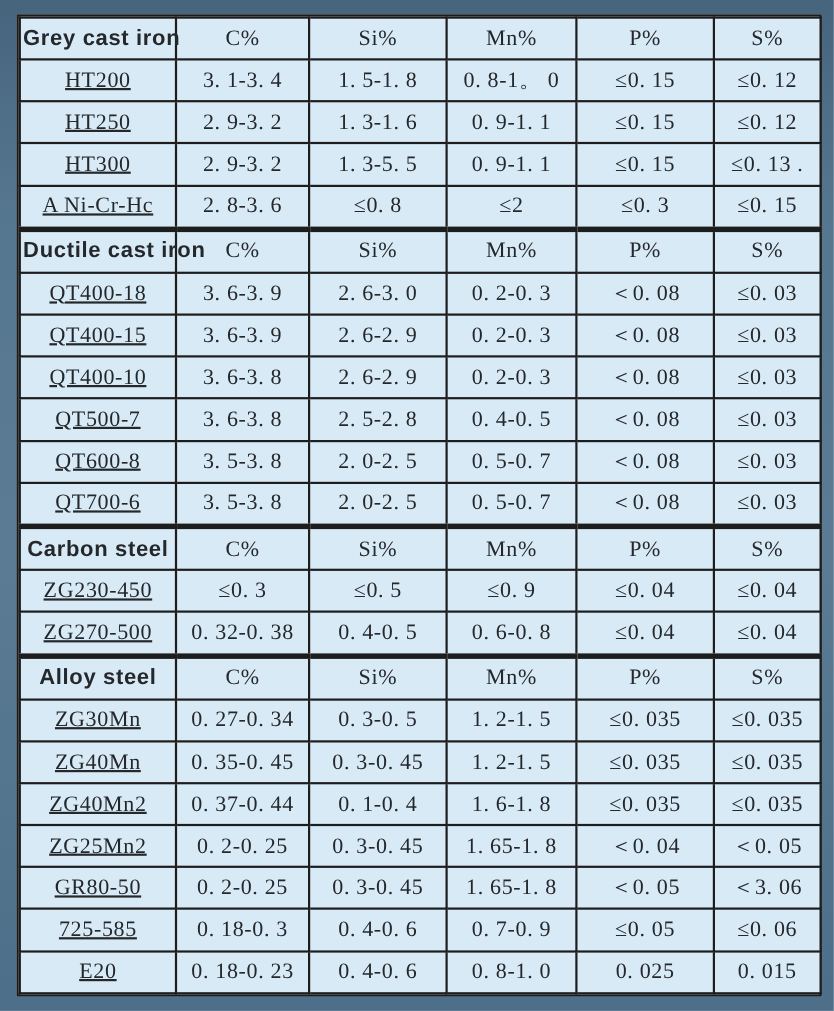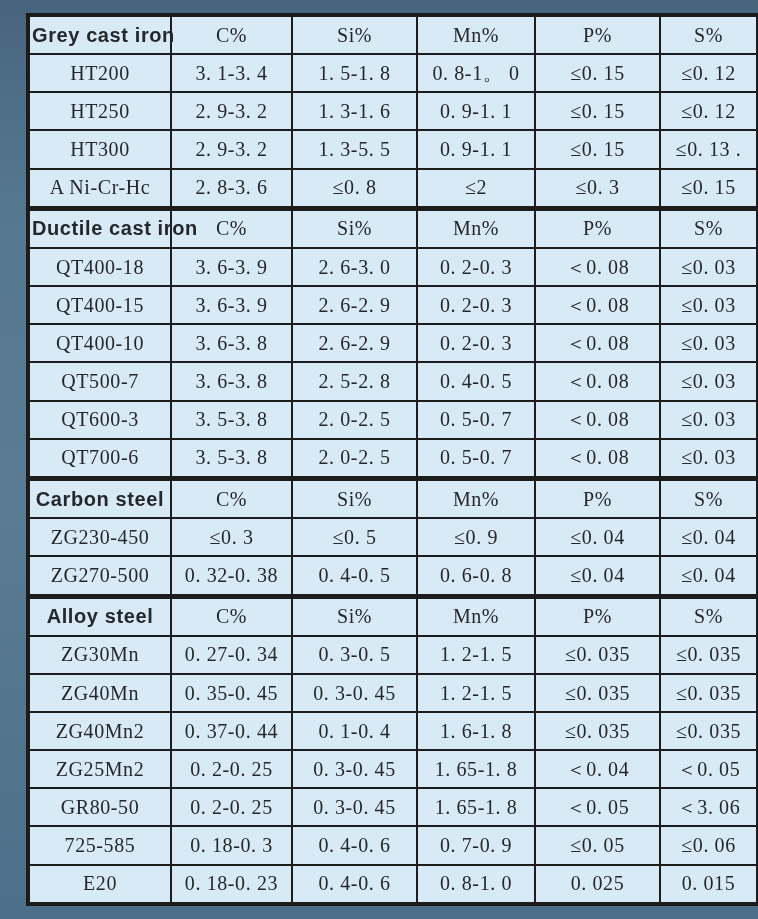--- a/index.html
+++ b/index.html
@@ -10,21 +10,21 @@
   body {
     width: 758px;
     height: 919px;
     background: linear-gradient(180deg, #47647d 0%, #567790 22%, #5a7b93 55%, #4e6f89 100%);
     font-family: "Liberation Serif", "DejaVu Serif", serif;
     overflow: hidden;
   }
 
   #table-wrap {
     position: absolute;
-    left: 26px;
+    left: 15px;
     top: 13px;
     width: 732px;
     height: 893px;
     box-sizing: border-box;
     border: 2px solid #1b1b1b;
     background: #d9e9f6;
   }
 
   table.spec-table {
     width: 100%;
@@ -78,20 +78,21 @@
     border-top: 2px solid #1d1d1d;
   }
 
   td.value {
     font-size: 21px;
     letter-spacing: 0.5px;
   }
   td.name-cell {
     font-size: 20px;
     letter-spacing: 1px;
+    text-decoration: underline;
   }
 </style>
 </head>
 <body>
 
 <div id="table-wrap">
   <table class="spec-table">
     <colgroup>
       <col class="c-name">
       <col class="c-c">
@@ -175,21 +176,21 @@
         </tr>
         <tr>
           <td class="name-cell">QT500-7</td>
           <td class="value">3. 6-3. 8</td>
           <td class="value">2. 5-2. 8</td>
           <td class="value">0. 4-0. 5</td>
           <td class="value">＜0. 08</td>
           <td class="value">≤0. 03</td>
         </tr>
         <tr>
-          <td class="name-cell">QT600-3</td>
+          <td class="name-cell">QT600-8</td>
           <td class="value">3. 5-3. 8</td>
           <td class="value">2. 0-2. 5</td>
           <td class="value">0. 5-0. 7</td>
           <td class="value">＜0. 08</td>
           <td class="value">≤0. 03</td>
         </tr>
         <tr>
           <td class="name-cell">QT700-6</td>
           <td class="value">3. 5-3. 8</td>
           <td class="value">2. 0-2. 5</td>

